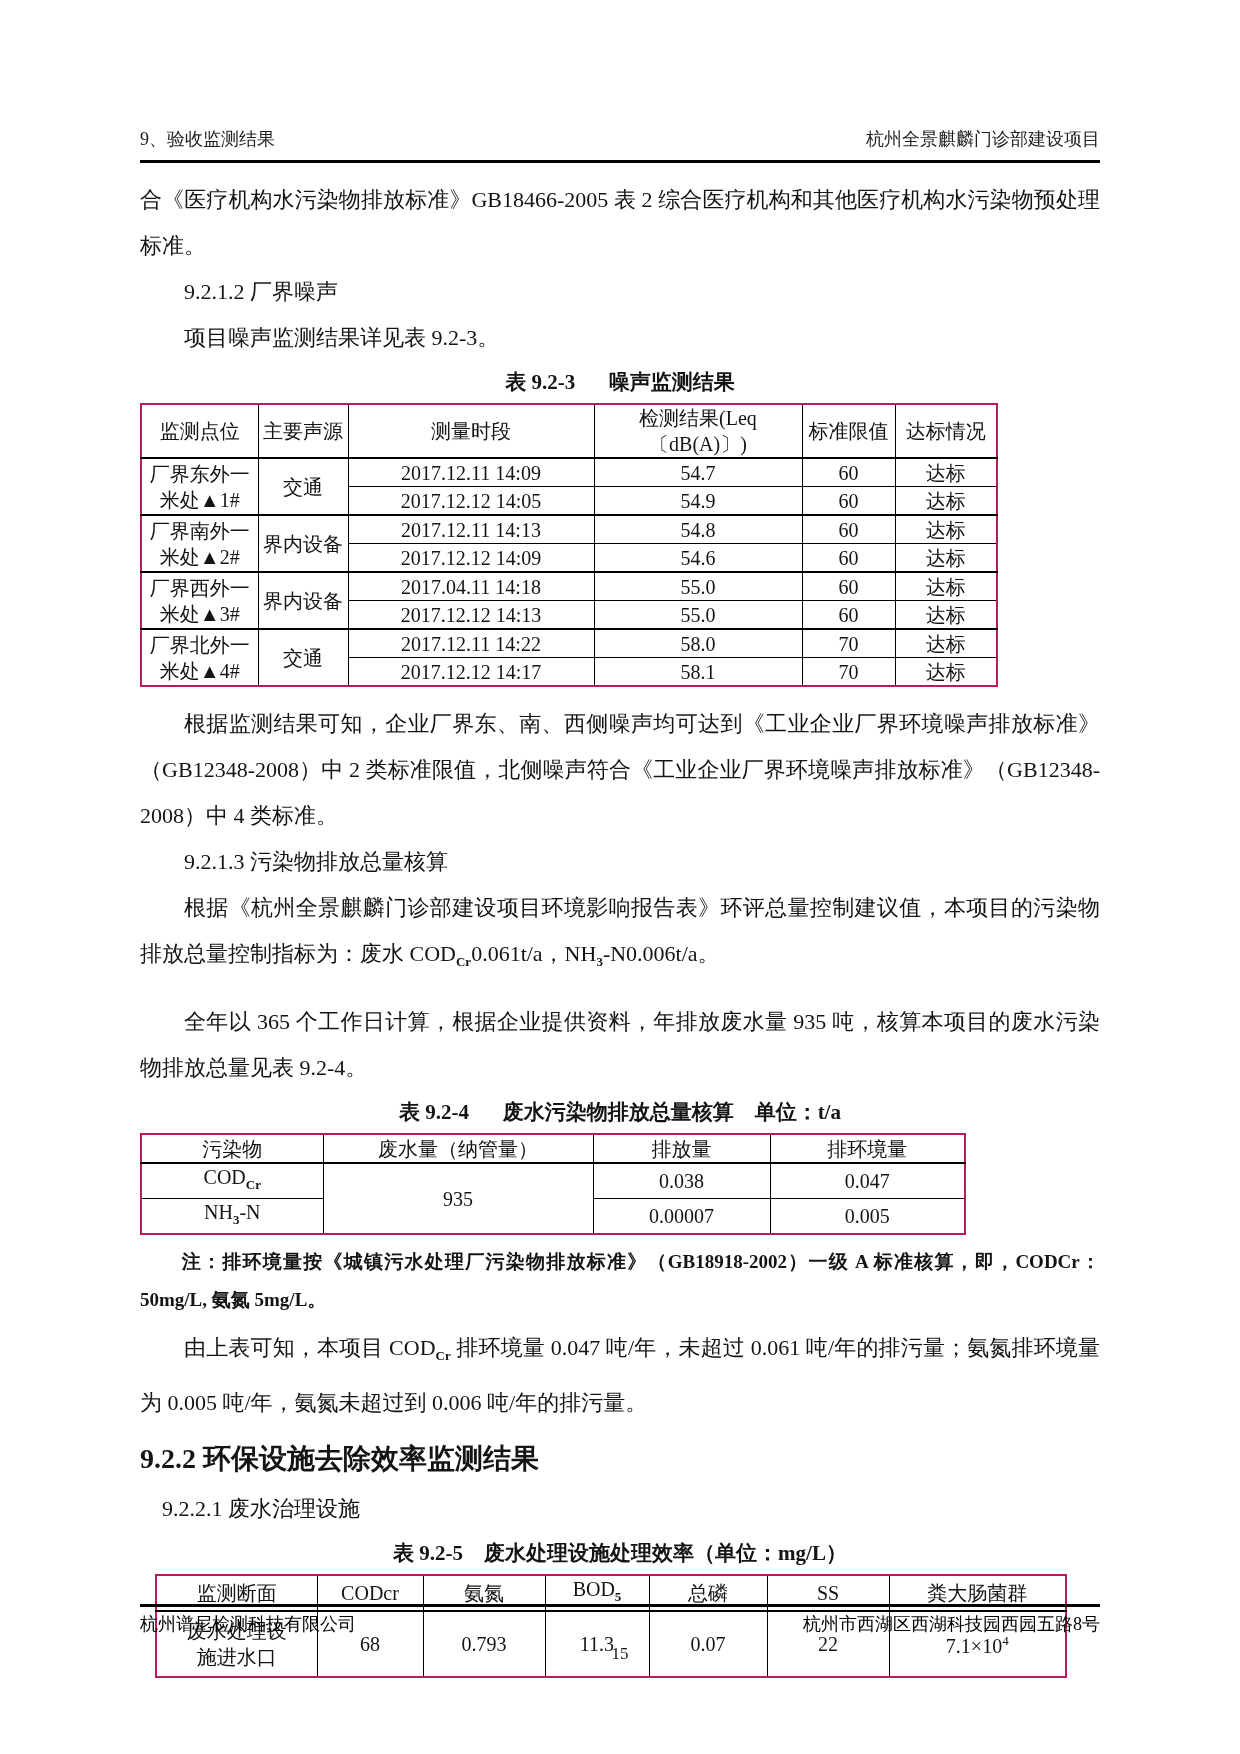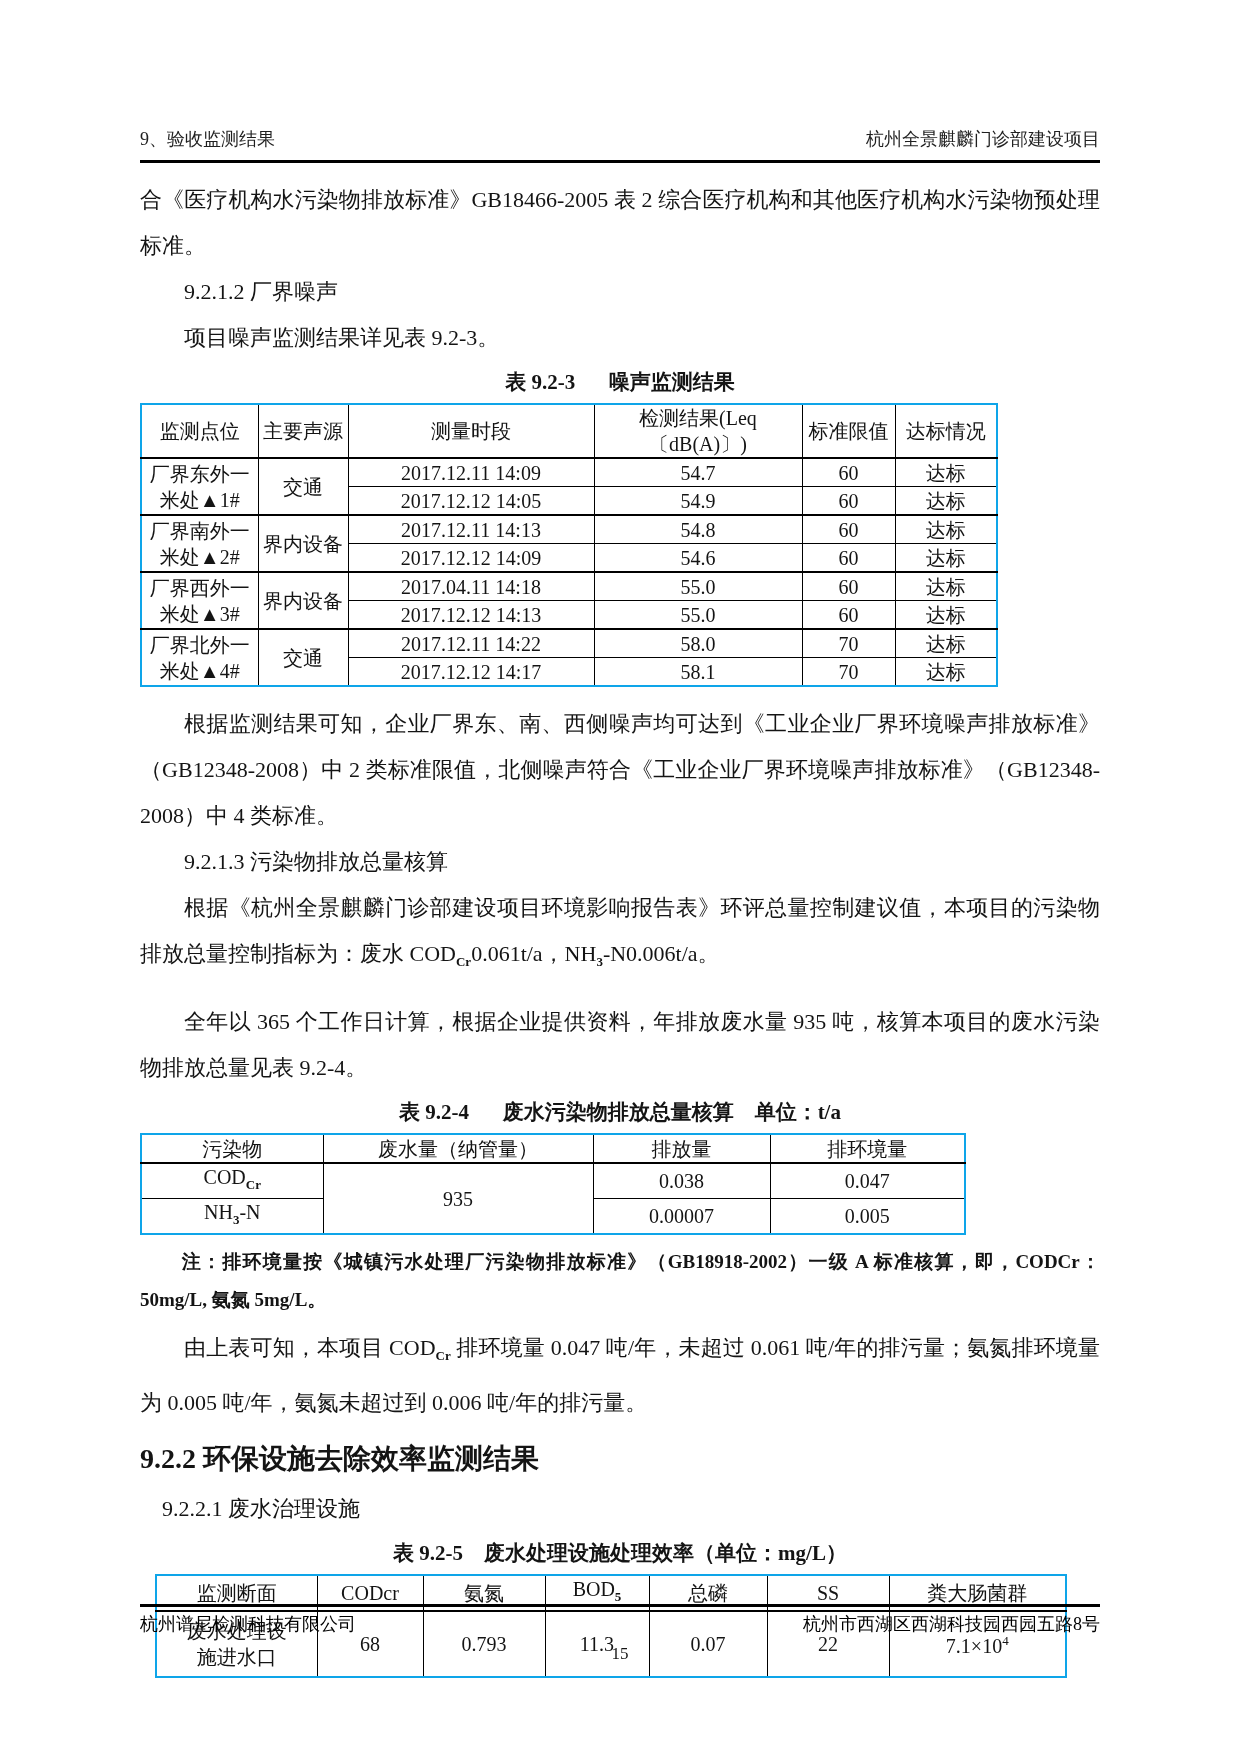--- a/index.html
+++ b/index.html
@@ -17,21 +17,21 @@
   .para { margin:0; font-size:22px; line-height:46px; text-align:justify; }
   .para.first { margin-top:14px; }
   .indent { text-indent:2em; }
   .indent-sm { text-indent:1em; }
 
   .table-title { text-align:center; font-weight:bold; font-size:21px;
     line-height:30px; margin:6px 0 6px 0; }
   .tt-gap { margin-left:1.6em; }
   .tt-gap-sm { margin-left:1em; }
 
-  table.tbl { border-collapse:collapse; table-layout:fixed; border:2px solid #0ea5e9; }
+  table.tbl { border-collapse:collapse; table-layout:fixed; border:2px solid #be185d; }
   table.tbl td { border:1px solid #000; text-align:center; vertical-align:middle;
     font-size:20px; line-height:26px; padding:0 2px; overflow:hidden; }
   tr.head td { height:31px; border-bottom:2px solid #000; }
   tr.group-start td { border-top:2px solid #000; }
   table.noise { width:856px; }
   table.noise td { height:27px; }
   table.noise td.point { padding:0 4px; }
   table.totals { width:824px; }
   table.totals td { height:27px; }
   table.eff { width:910px; margin-left:15px; }

